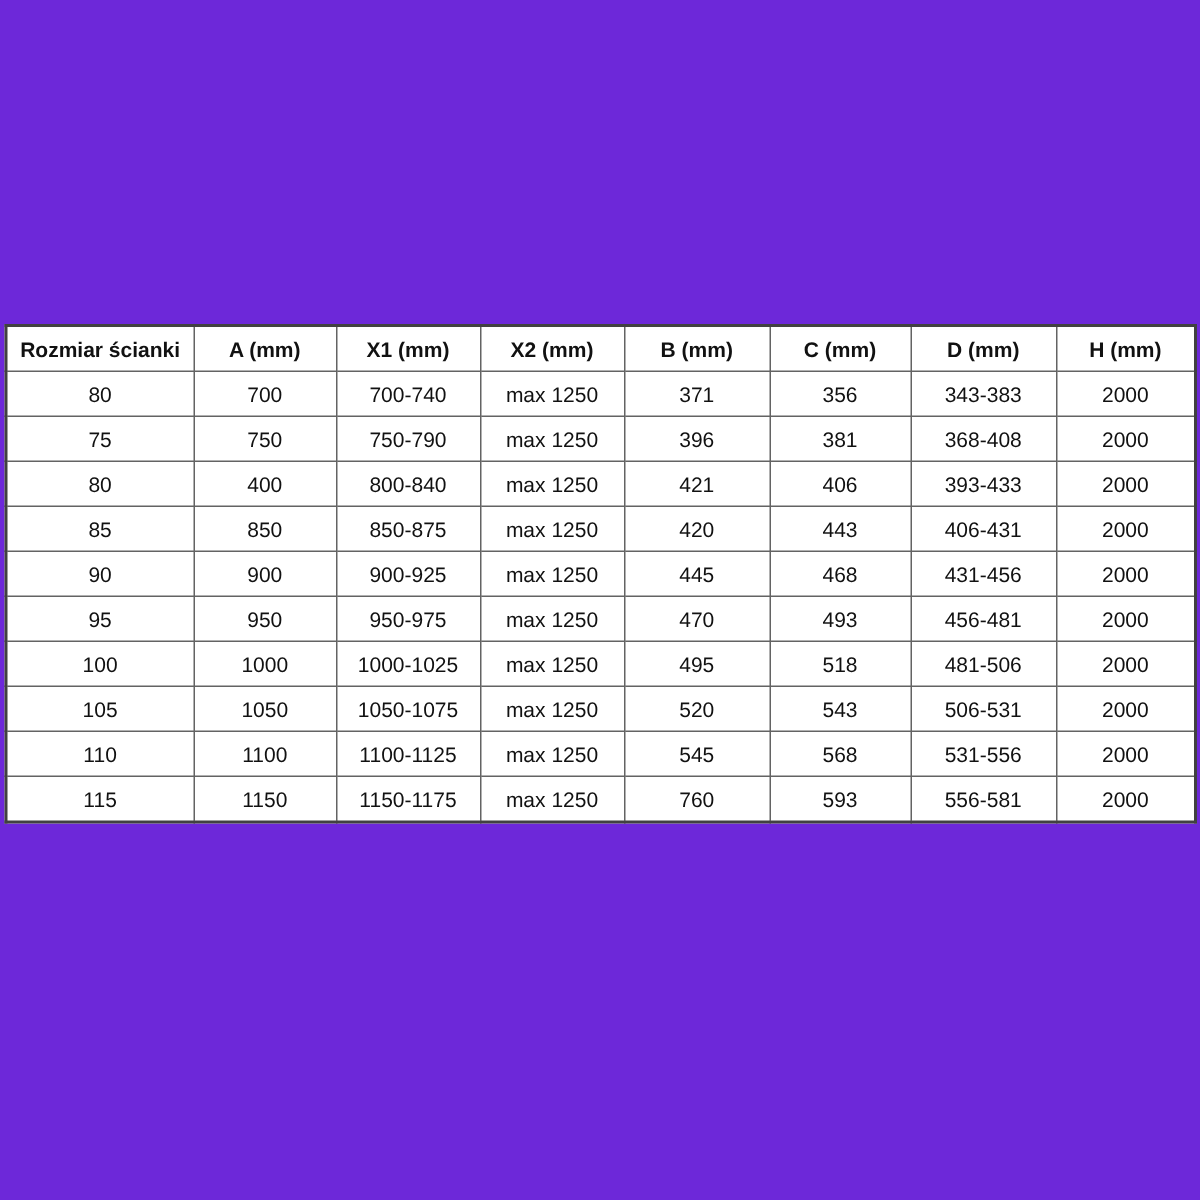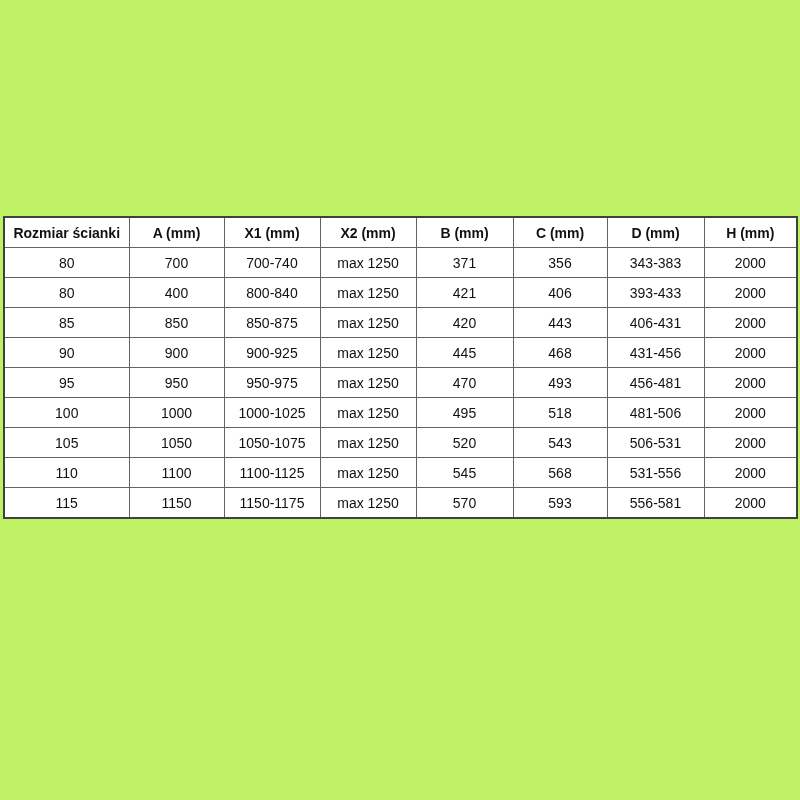--- a/index.html
+++ b/index.html
@@ -4,21 +4,21 @@
 <style>
   html, body { margin: 0; padding: 0; }
   body {
     width: 800px;
     height: 800px;
     background: #ffffff;
     position: relative;
     font-family: "Liberation Sans", sans-serif;
     color: #111111;
   }
-  .page { position: absolute; inset: 0; background: #bef264; }
+  .page { position: absolute; inset: 0; background: #6d28d9; }
   table.spec-table {
     position: absolute;
     left: 3px;
     top: 216px;
     width: 795px;
     border-collapse: collapse;
     table-layout: fixed;
     border: 2px solid #414141;
     background: #ffffff;
   }
@@ -69,20 +69,30 @@
     </thead>
     <tbody id="table-body">
         <tr>
           <td>80</td>
           <td>700</td>
           <td>700-740</td>
           <td>max 1250</td>
           <td>371</td>
           <td>356</td>
           <td>343-383</td>
+          <td>2000</td>
+        </tr>
+        <tr>
+          <td>75</td>
+          <td>750</td>
+          <td>750-790</td>
+          <td>max 1250</td>
+          <td>396</td>
+          <td>381</td>
+          <td>368-408</td>
           <td>2000</td>
         </tr>
         <tr>
           <td>80</td>
           <td>400</td>
           <td>800-840</td>
           <td>max 1250</td>
           <td>421</td>
           <td>406</td>
           <td>393-433</td>
@@ -146,20 +156,20 @@
           <td>545</td>
           <td>568</td>
           <td>531-556</td>
           <td>2000</td>
         </tr>
         <tr>
           <td>115</td>
           <td>1150</td>
           <td>1150-1175</td>
           <td>max 1250</td>
-          <td>570</td>
+          <td>760</td>
           <td>593</td>
           <td>556-581</td>
           <td>2000</td>
         </tr>
       </tbody>
   </table>
 </div>
 
 </body></html>

